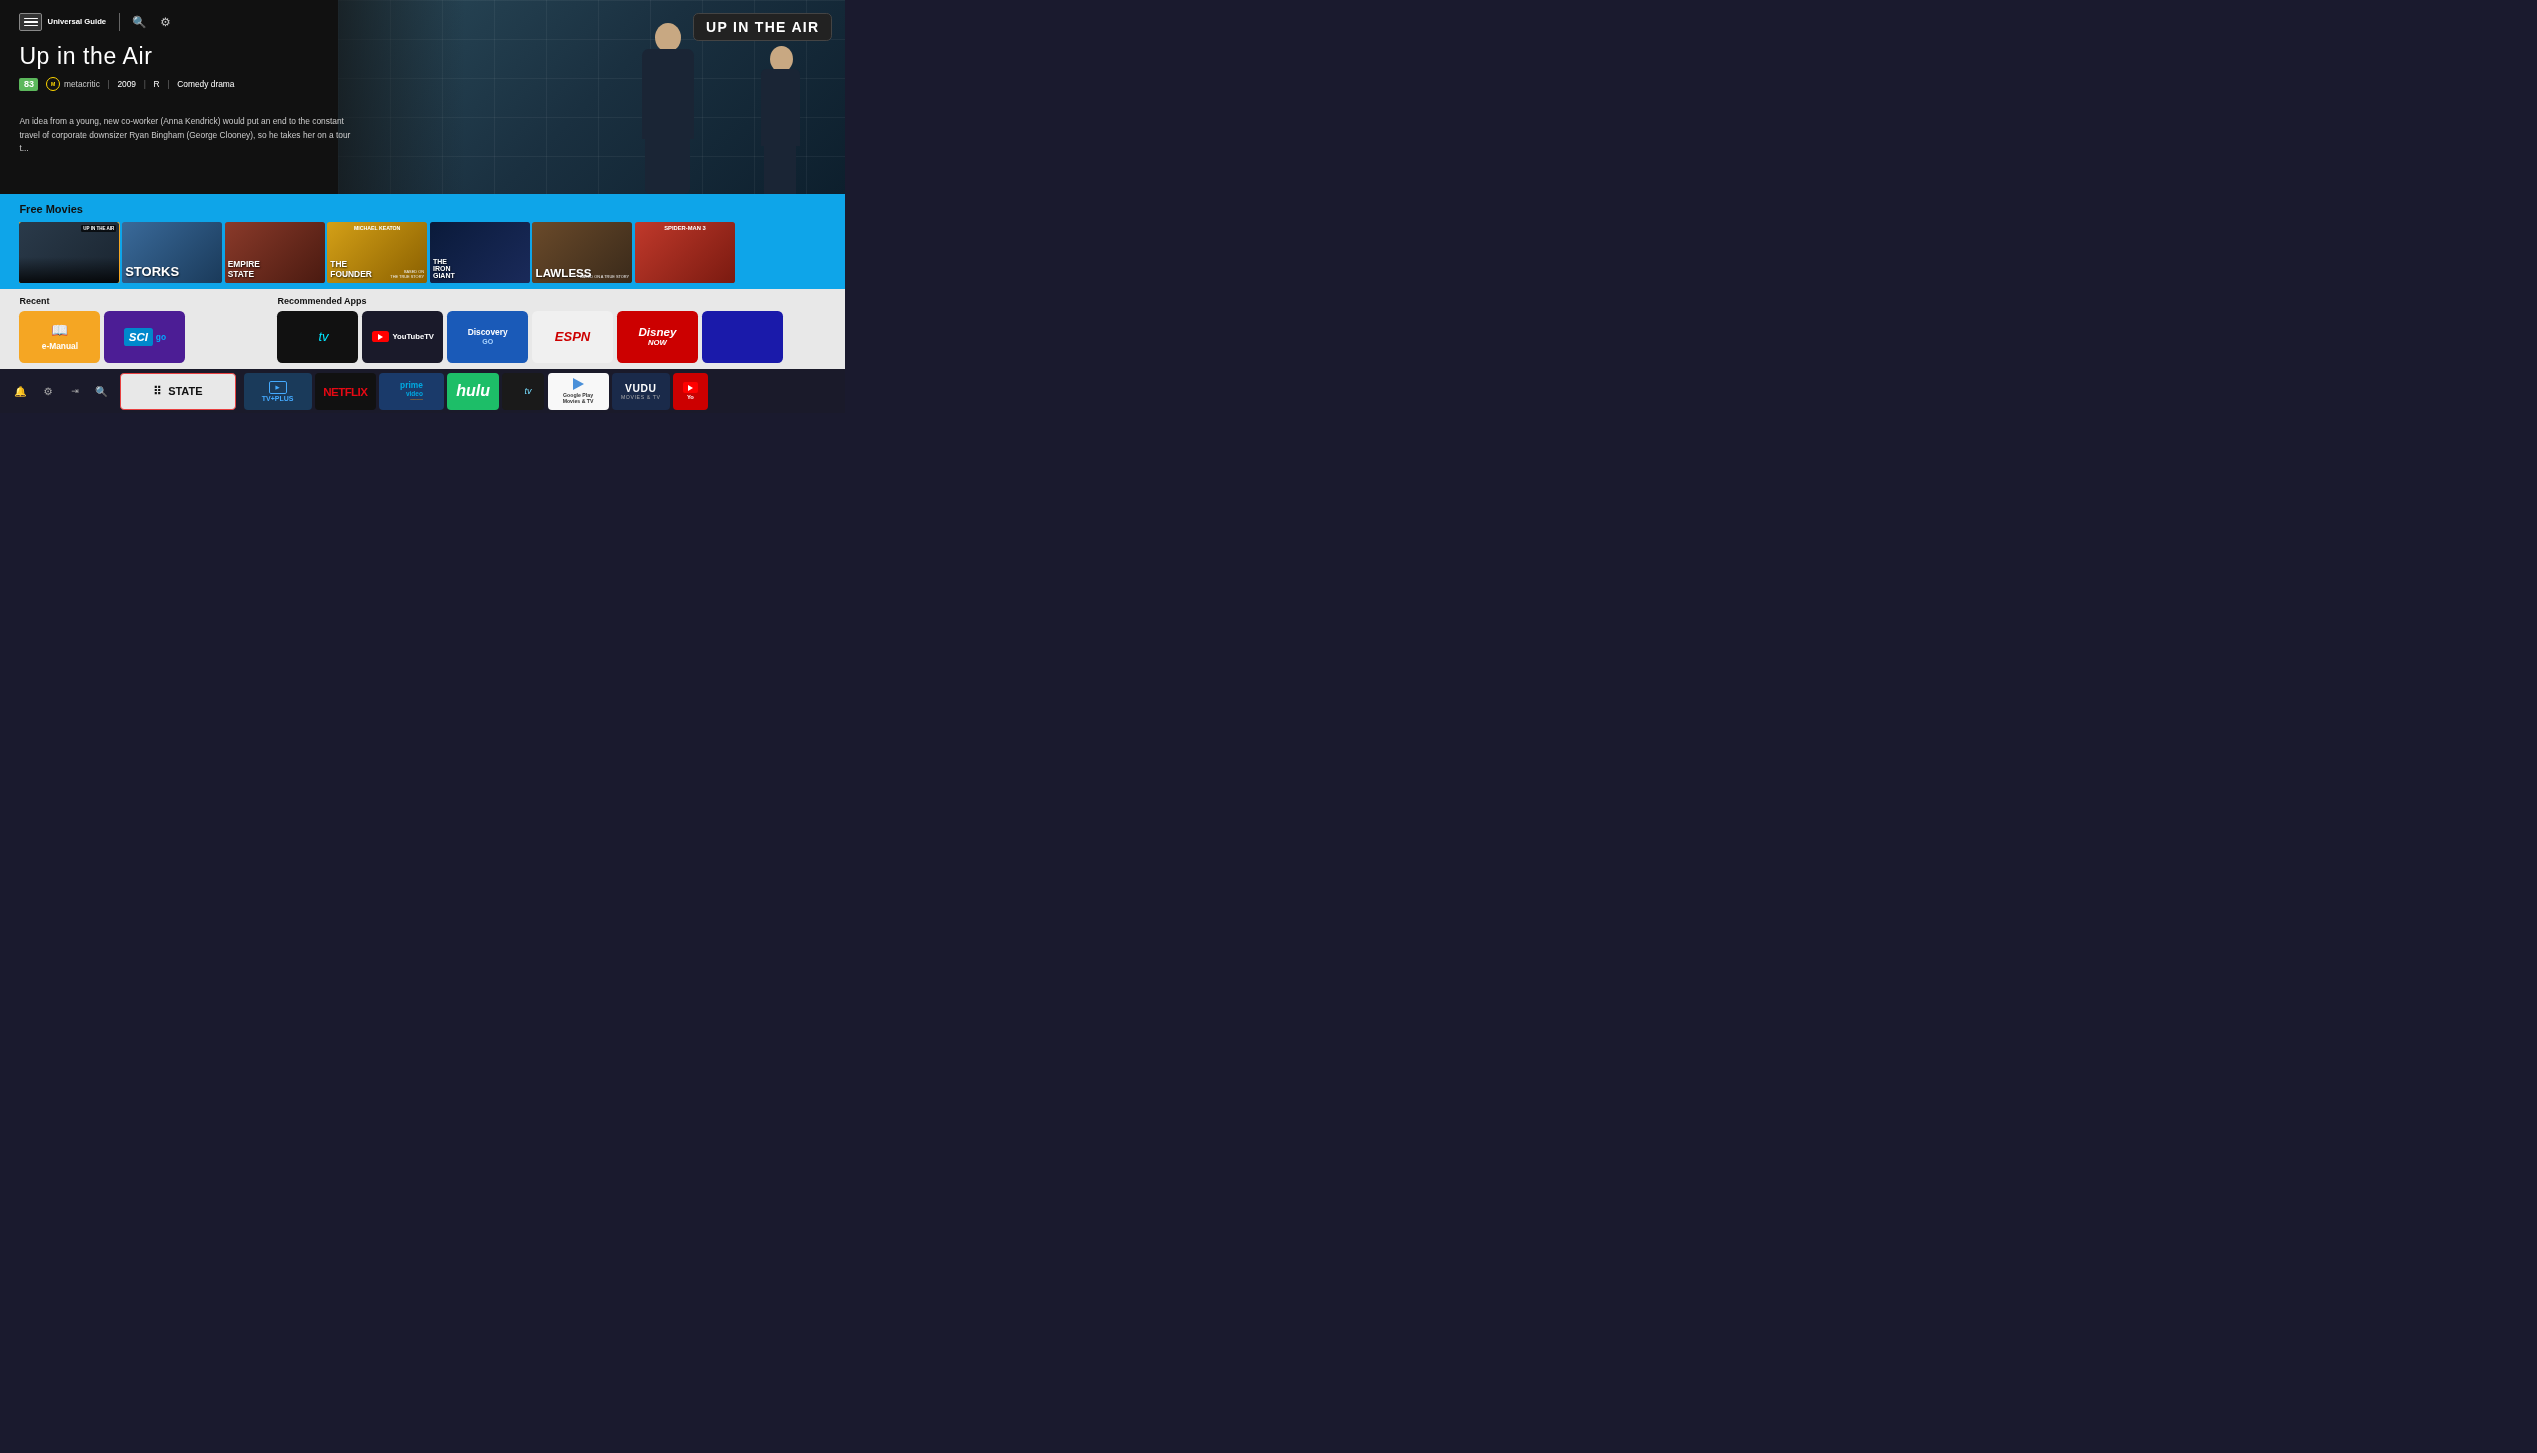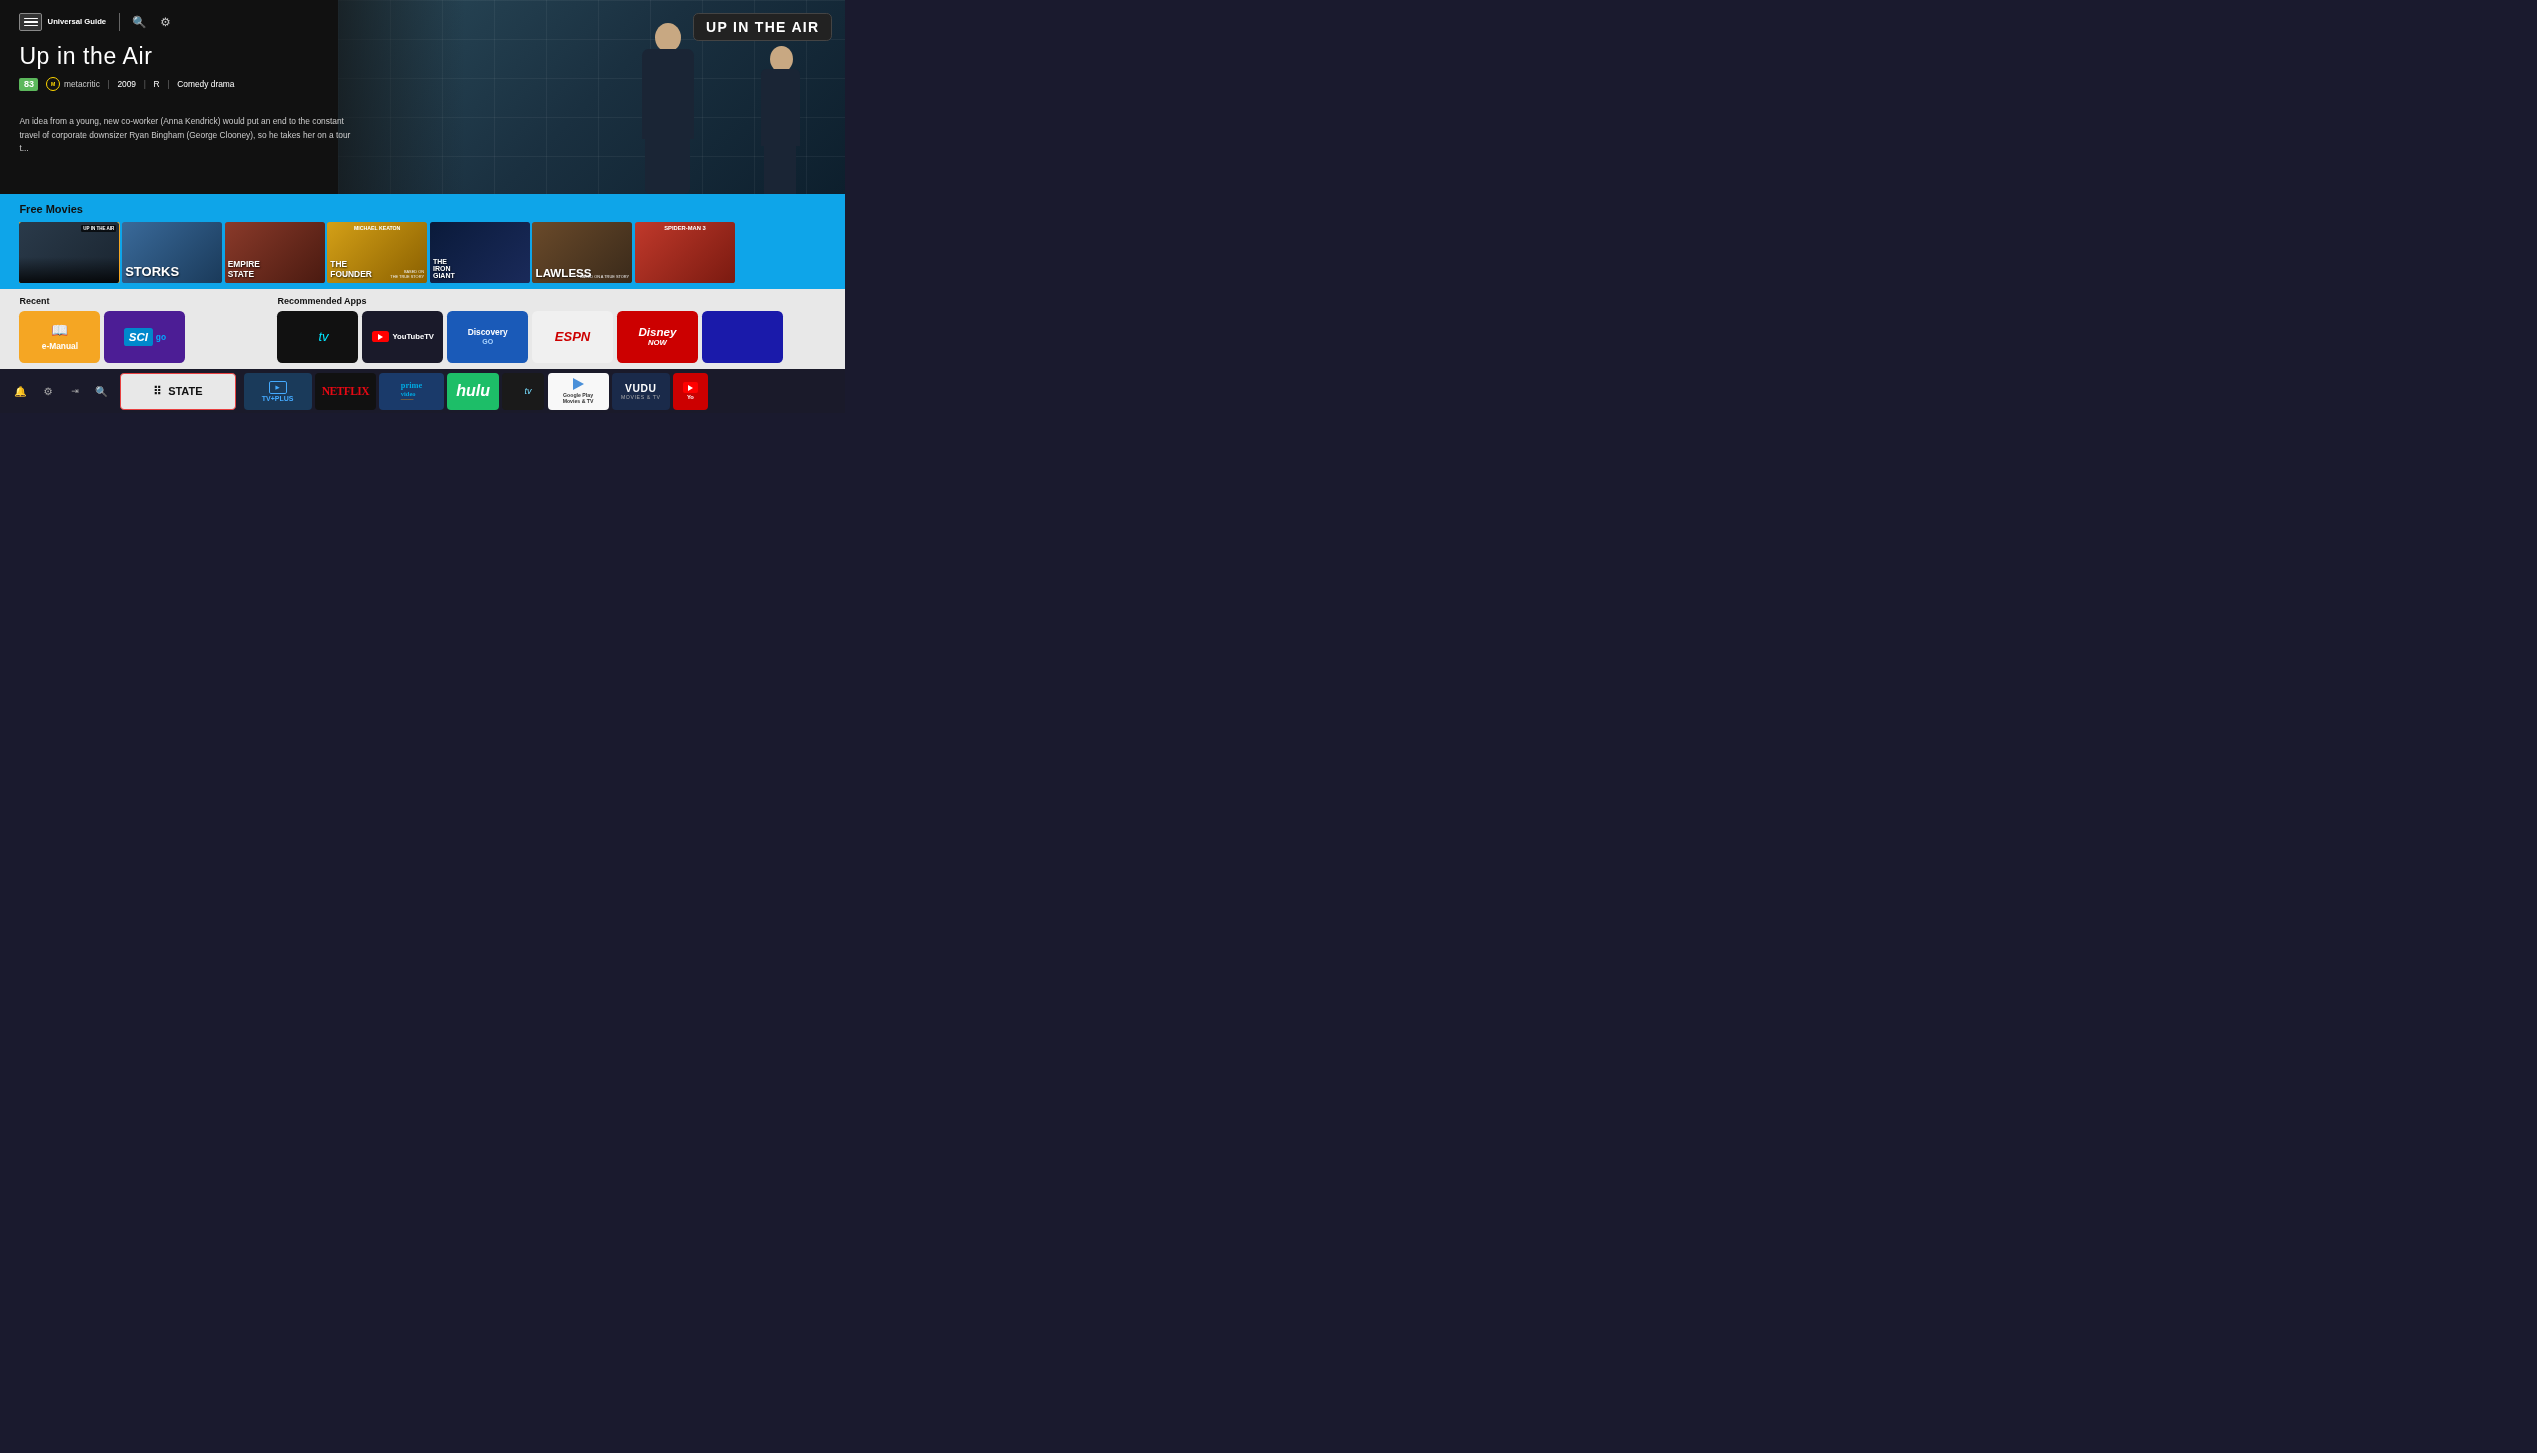--- a/index.html
+++ b/index.html
@@ -344,25 +344,24 @@
       border: 1.3px solid #4af;
       border-radius: 1.9px;
       display: flex;
       align-items: center;
       justify-content: center;
     }
 
     .prime-content {
       display: flex;
       flex-direction: column;
-      align-items: flex-start;
+      align-items: flex-end;
       gap: 0;
       color: #00a8e0;
       font-size: 6.5px;
-      font-family: Liberation Serif, serif;
     }
 
     .prime-label {
       font-size: 8.4px;
       color: #00a8e0;
       font-weight: 600;
     }
 
     .google-play-content {
       display: flex;
@@ -784,21 +783,21 @@
     <div class="stream-card s-tvplus">
       <div class="tvplus-content">
         <div class="tv-icon-sm">
           <span style="color:#4af;font-size:5.2px;font-weight:bold;">▶</span>
         </div>
         <span style="color:#4af;font-size:7px;font-weight:bold;margin-top:1.3px;">TV+PLUS</span>
       </div>
     </div>
 
     <div class="stream-card s-netflix">
-      <span style="color:#e50914;font-size:11.6px;font-weight:900;letter-spacing:-0.6px;font-family:Liberation Serif, serif;">NETFLIX</span>
+      <span style="color:#e50914;font-size:11.6px;font-weight:900;letter-spacing:-0.6px;">NETFLIX</span>
     </div>
 
     <div class="stream-card s-prime">
       <div class="prime-content">
         <span class="prime-label">prime</span>
         <span style="color:#00a8e0;font-size:6.5px;">video</span>
         <span style="color:#ff9900;font-size:4.5px;">────</span>
       </div>
     </div>
 

